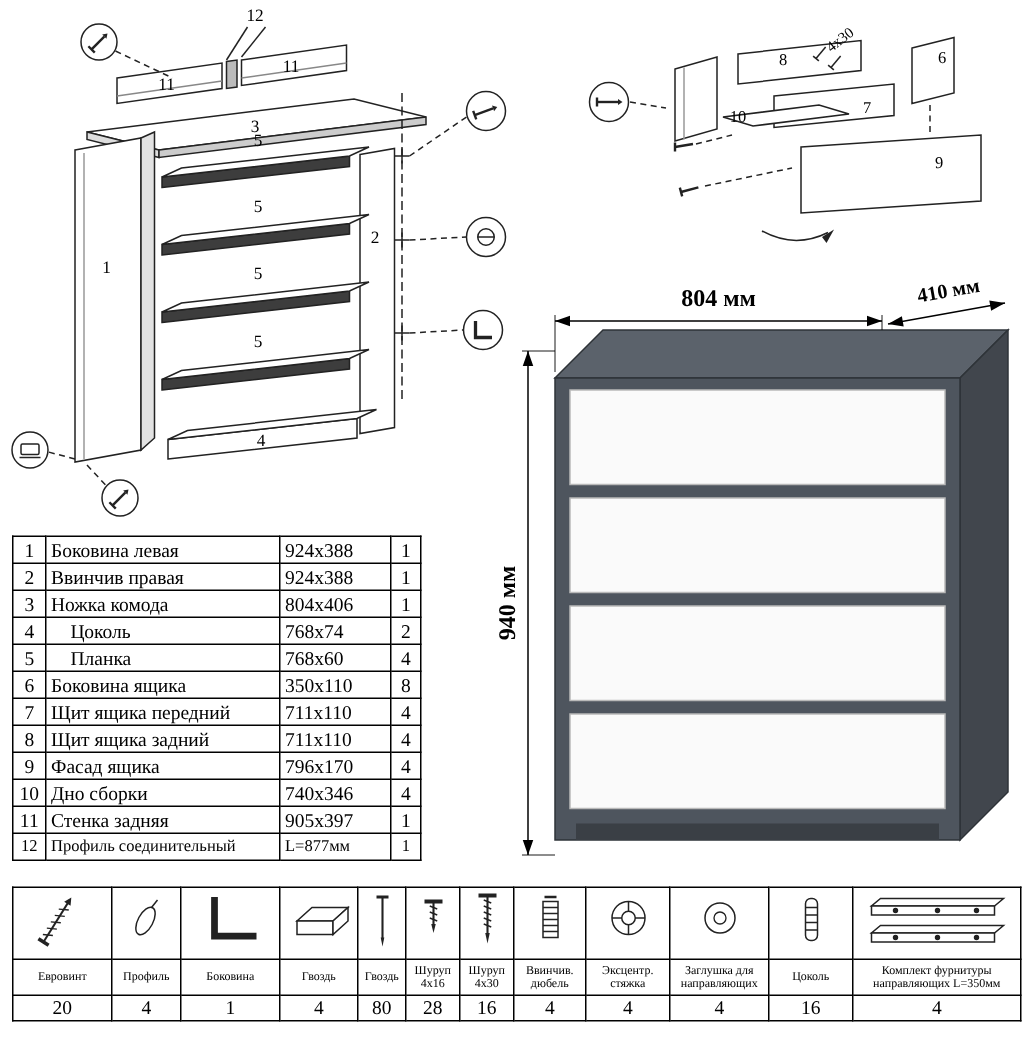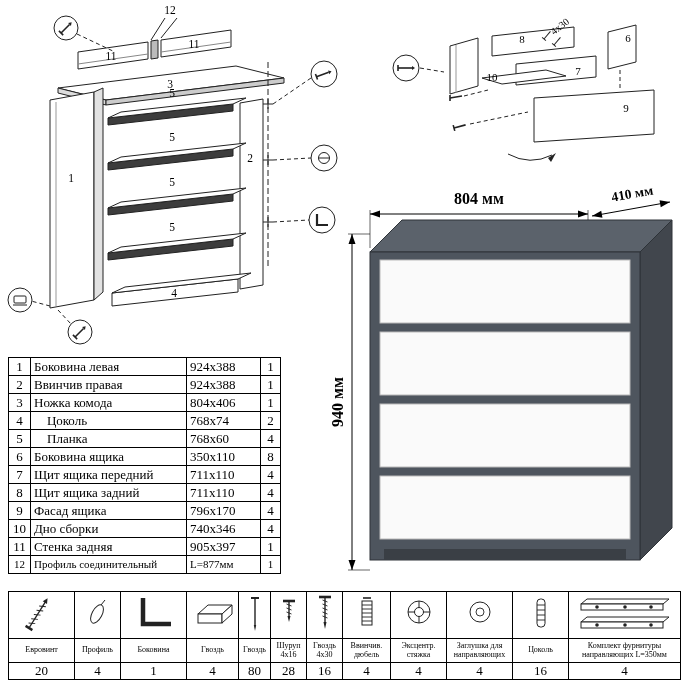--- a/index.html
+++ b/index.html
@@ -427,21 +427,21 @@
           </svg>
         </td>
       </tr>
       <tr class="hw-label-row">
         <td>Евровинт</td>
         <td>Профиль</td>
         <td>Боковина</td>
         <td>Гвоздь</td>
         <td>Гвоздь</td>
         <td>Шуруп 4x16</td>
-        <td>Гвоздь 4x30</td>
+        <td>Шуруп 4x30</td>
         <td>Ввинчив. дюбель</td>
         <td>Эксцентр. стяжка</td>
         <td>Заглушка для направляющих</td>
         <td>Цоколь</td>
         <td>Комплект фурнитуры направляющих L=350мм</td>
       </tr>
       <tr class="hw-qty-row">
         <td>20</td>
         <td>4</td>
         <td>1</td>

